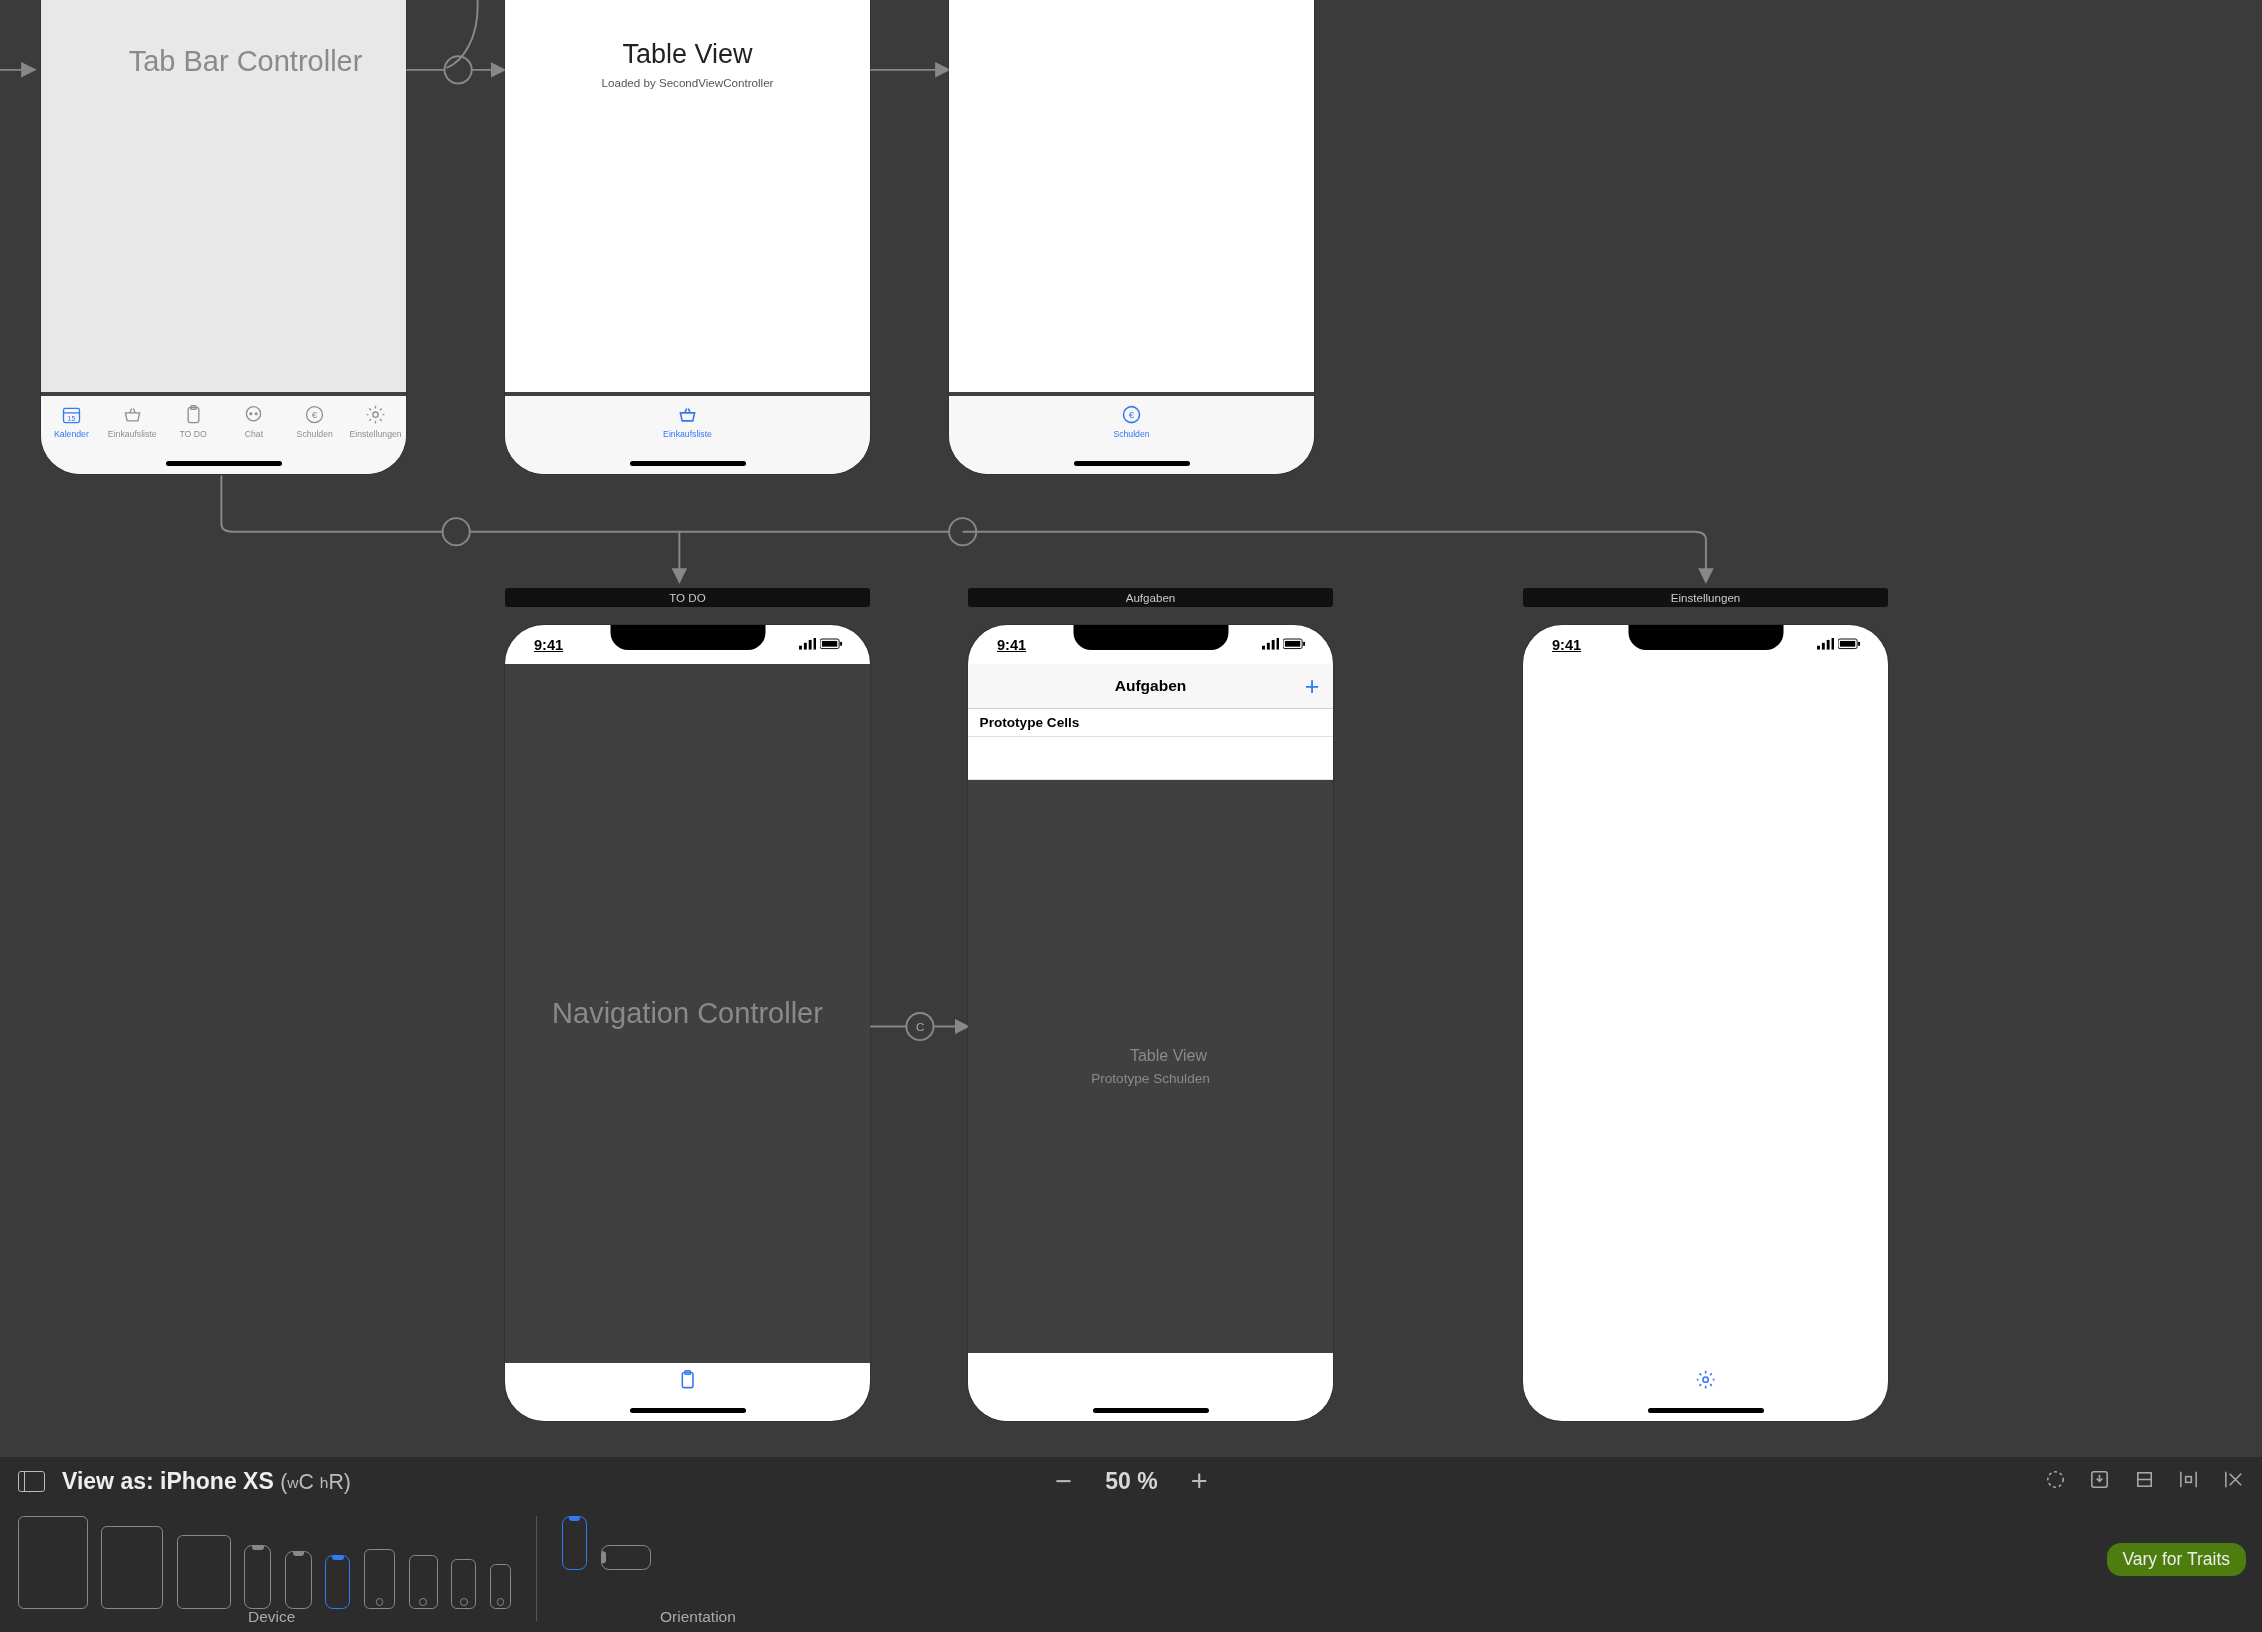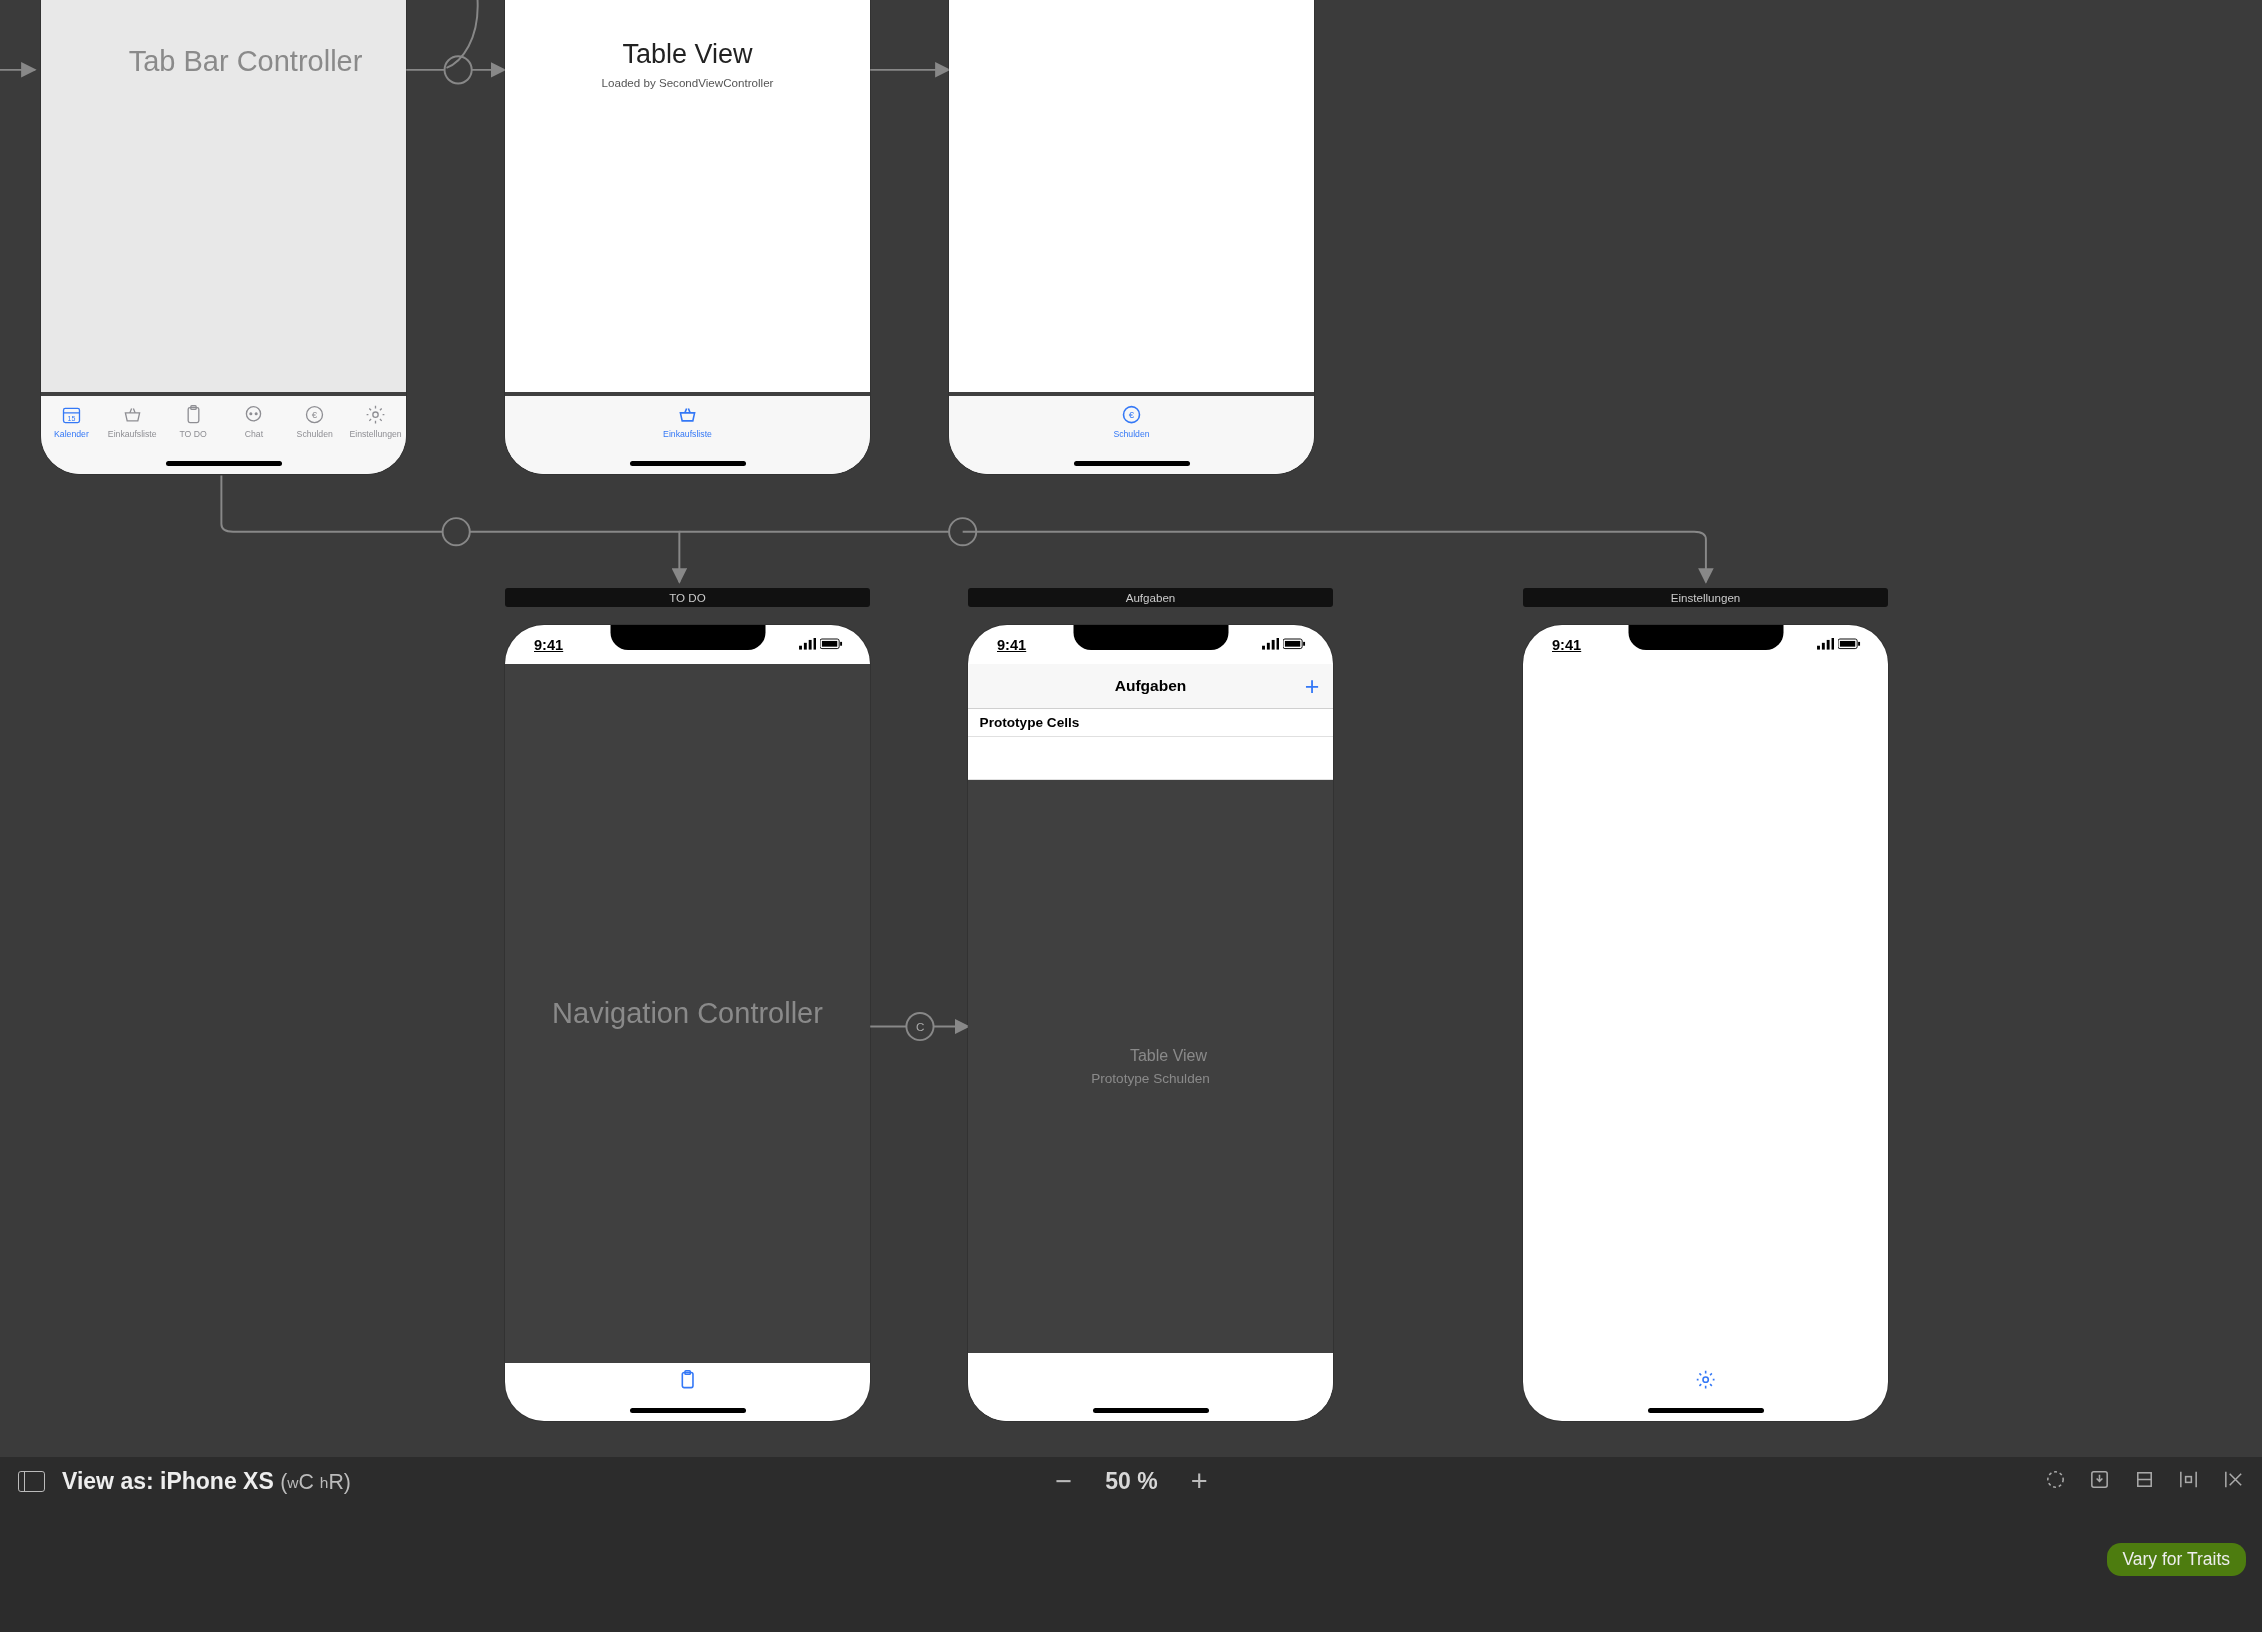--- a/index.html
+++ b/index.html
@@ -563,16 +563,38 @@
             <line x1="20" y1="4" x2="20" y2="20"></line>
             <rect x="9" y="9" width="6" height="6"></rect>
           </svg></span>
       <span><svg viewBox="0 0 24 24" fill="none" stroke="currentColor" stroke-width="1.6">
             <line x1="4" y1="4" x2="4" y2="20"></line>
             <path d="M8 6l12 12M8 18l12-12"></path>
           </svg></span>
     </div>
   </div>
 
+  <div class="bottom" style="position:relative;">
+    <div class="device-row">
+      <div class="dev ipad-l"></div>
+      <div class="dev ipad-m"></div>
+      <div class="dev ipad-s"></div>
+      <div class="dev ph-notch-l"></div>
+      <div class="dev ph-notch-m"></div>
+      <div class="dev ph-notch-s sel"></div>
+      <div class="dev ph-home-l"></div>
+      <div class="dev ph-home-m"></div>
+      <div class="dev ph-home-s"></div>
+      <div class="dev ph-home-xs"></div>
+    </div>
+    <div class="vsep"></div>
+    <div class="orientation-row">
+      <div class="ori portrait"></div>
+      <div class="ori landscape"></div>
+    </div>
+
+    <div class="group-label" style="left:248px;">Device</div>
+    <div class="group-label" style="left:660px;">Orientation</div>
+  </div>
 
   <div class="vary-btn">Vary for Traits</div>
 </div>
 
 
 </body></html>

